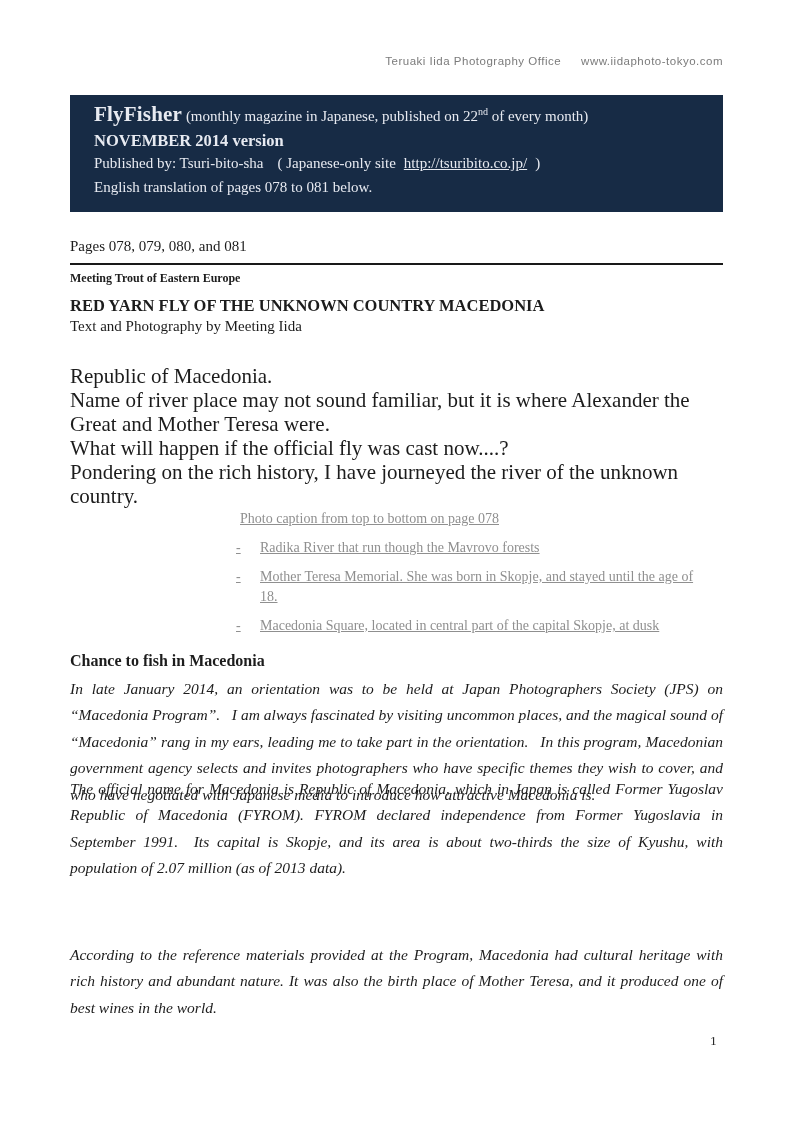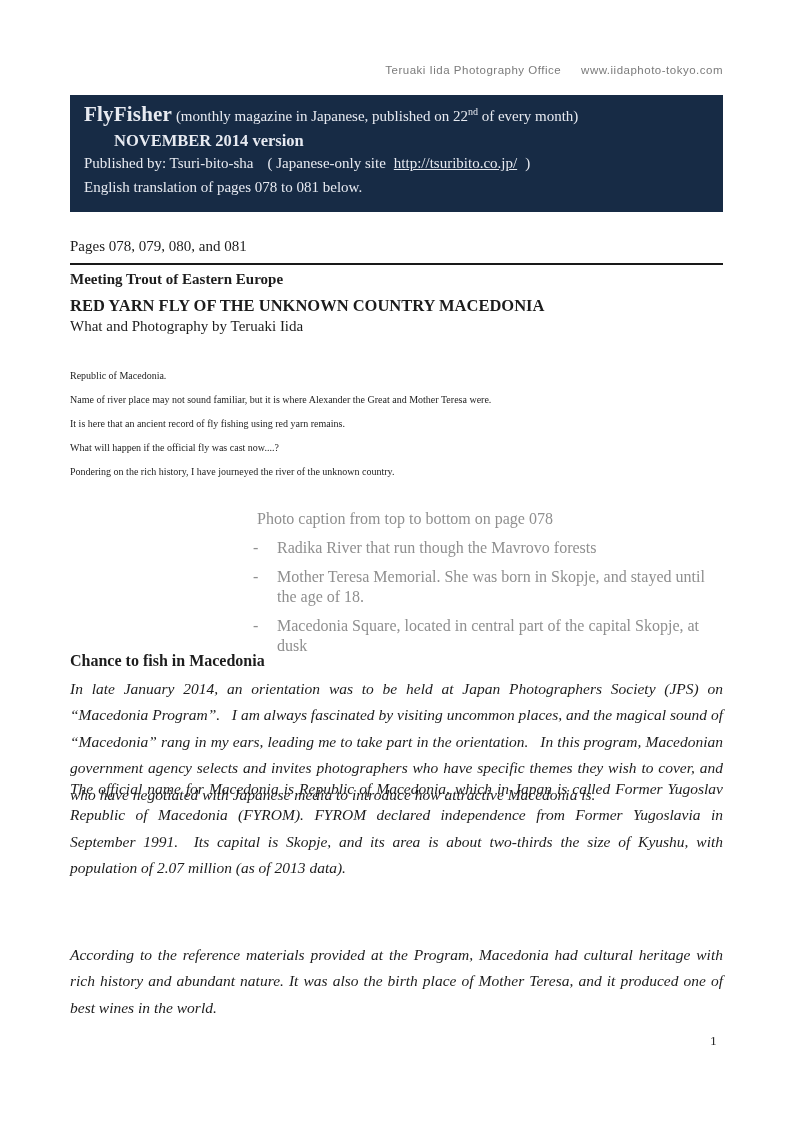--- a/index.html
+++ b/index.html
@@ -6,55 +6,55 @@
   .page {
     position:relative;
     width:793px; height:1122px;
     background:#ffffff;
     font-family:"Liberation Serif", serif;
     color:#1c1c1c;
     overflow:hidden;
   }
   
   .top-header {
-    position:absolute; top:64px; right:70px;
+    position:absolute; top:55px; right:70px;
     font-family:"Liberation Sans", sans-serif;
     font-size:11.5px; color:#7b7b7b; letter-spacing:0.5px;
     white-space:nowrap;
     text-align:center;
   }
   .top-header .site { margin-left:20px; }
 
   
   .banner {
     position:absolute; left:70px; top:95px;
     width:653px; height:117px; box-sizing:border-box;
     background:#172b45; color:#e7eaf1;
-    padding:8px 14px 0 14px;
+    padding:8px 14px 0 24px;
     font-size:15px; line-height:23.5px;
   }
   .banner .brand { font-size:21px; font-weight:bold; letter-spacing:0.2px; }
-  .banner .version { font-weight:bold; font-size:16.5px;margin-left:30px; }
+  .banner .version { font-weight:bold; font-size:16.5px; }
   .banner sup { font-size:10px; vertical-align:super; line-height:0; }
   .banner .url { text-decoration:underline; cursor:pointer; }
   .banner .gap { display:inline-block; width:14px; }
   .banner .gap-sm { display:inline-block; width:8px; }
 
   .pages-line { position:absolute; left:70px; top:238px; font-size:15px; }
   .rule { position:absolute; left:70px; top:263px; width:653px; height:2px; background:#191919; }
 
-  .title1 { position:absolute; left:70px; top:271px; font-size:15px; font-weight:bold; }
+  .title1 { position:absolute; left:70px; top:271px; font-size:12px; font-weight:bold; }
   .title2 { position:absolute; left:70px; top:296px; font-size:16.5px; font-weight:bold; }
   .byline  { position:absolute; left:70px; top:318px; font-size:15px; }
 
-  .intro { position:absolute; left:70px; top:364px; width:660px; font-size:10px; line-height:24px; }
+  .intro { position:absolute; left:70px; top:364px; width:660px; font-size:21px; line-height:24px; }
 
   .captions {
-    position:absolute; left:253px; top:509px; width:470px;
-    color:#8f8f8f; font-size:16px; line-height:20px;
+    position:absolute; left:236px; top:509px; width:470px;
+    color:#8f8f8f; font-size:14px; line-height:20px;text-decoration:underline;
   }
   .captions .cap-head { margin-left:4px; }
   .captions .cap-item { margin-top:9px; display:flex; }
   .captions .dash { width:24px; flex:0 0 24px; text-align:left; }
 
   .section-head { position:absolute; left:70px; top:652px; font-size:16px; font-weight:bold;text-align:right; }
 
   .body-para {
     position:absolute; left:70px; width:653px;
     font-size:15.5px; line-height:26.4px; text-align:justify;font-style:italic;
@@ -79,26 +79,25 @@
     <div class="version">NOVEMBER 2014 version</div>
     <div><span>Published by: Tsuri-bito-sha</span><span class="gap"></span><span>( Japanese-only site</span><span class="gap-sm"></span><span class="url">http://tsuribito.co.jp/</span><span class="gap-sm"></span><span>)</span></div>
     <div>English translation of pages 078 to 081 below.</div>
   </div>
 
   <div class="pages-line">Pages 078, 079, 080, and 081</div>
   <div class="rule"></div>
 
   <div class="title1">Meeting Trout of Eastern Europe</div>
   <div class="title2">RED YARN FLY OF THE UNKNOWN COUNTRY MACEDONIA</div>
-  <div class="byline">What and Photography by Teruaki Iida</div>
+  <div class="byline">Text and Photography by Meeting Iida</div>
 
   <div class="intro">
     <div>Republic of Macedonia.</div>
     <div>Name of river place may not sound familiar, but it is where Alexander the Great and Mother Teresa were.</div>
-    <div>It is here that an ancient record of fly fishing using red yarn remains.</div>
     <div>What will happen if the official fly was cast now....?</div>
     <div>Pondering on the rich history, I have journeyed the river of the unknown country.</div>
   </div>
 
   <div class="captions">
     <div class="cap-head">Photo caption from top to bottom on page 078</div>
     <div class="cap-item">
       <span class="dash">-</span>
       <span>Radika River that run though the Mavrovo forests</span>
     </div>

